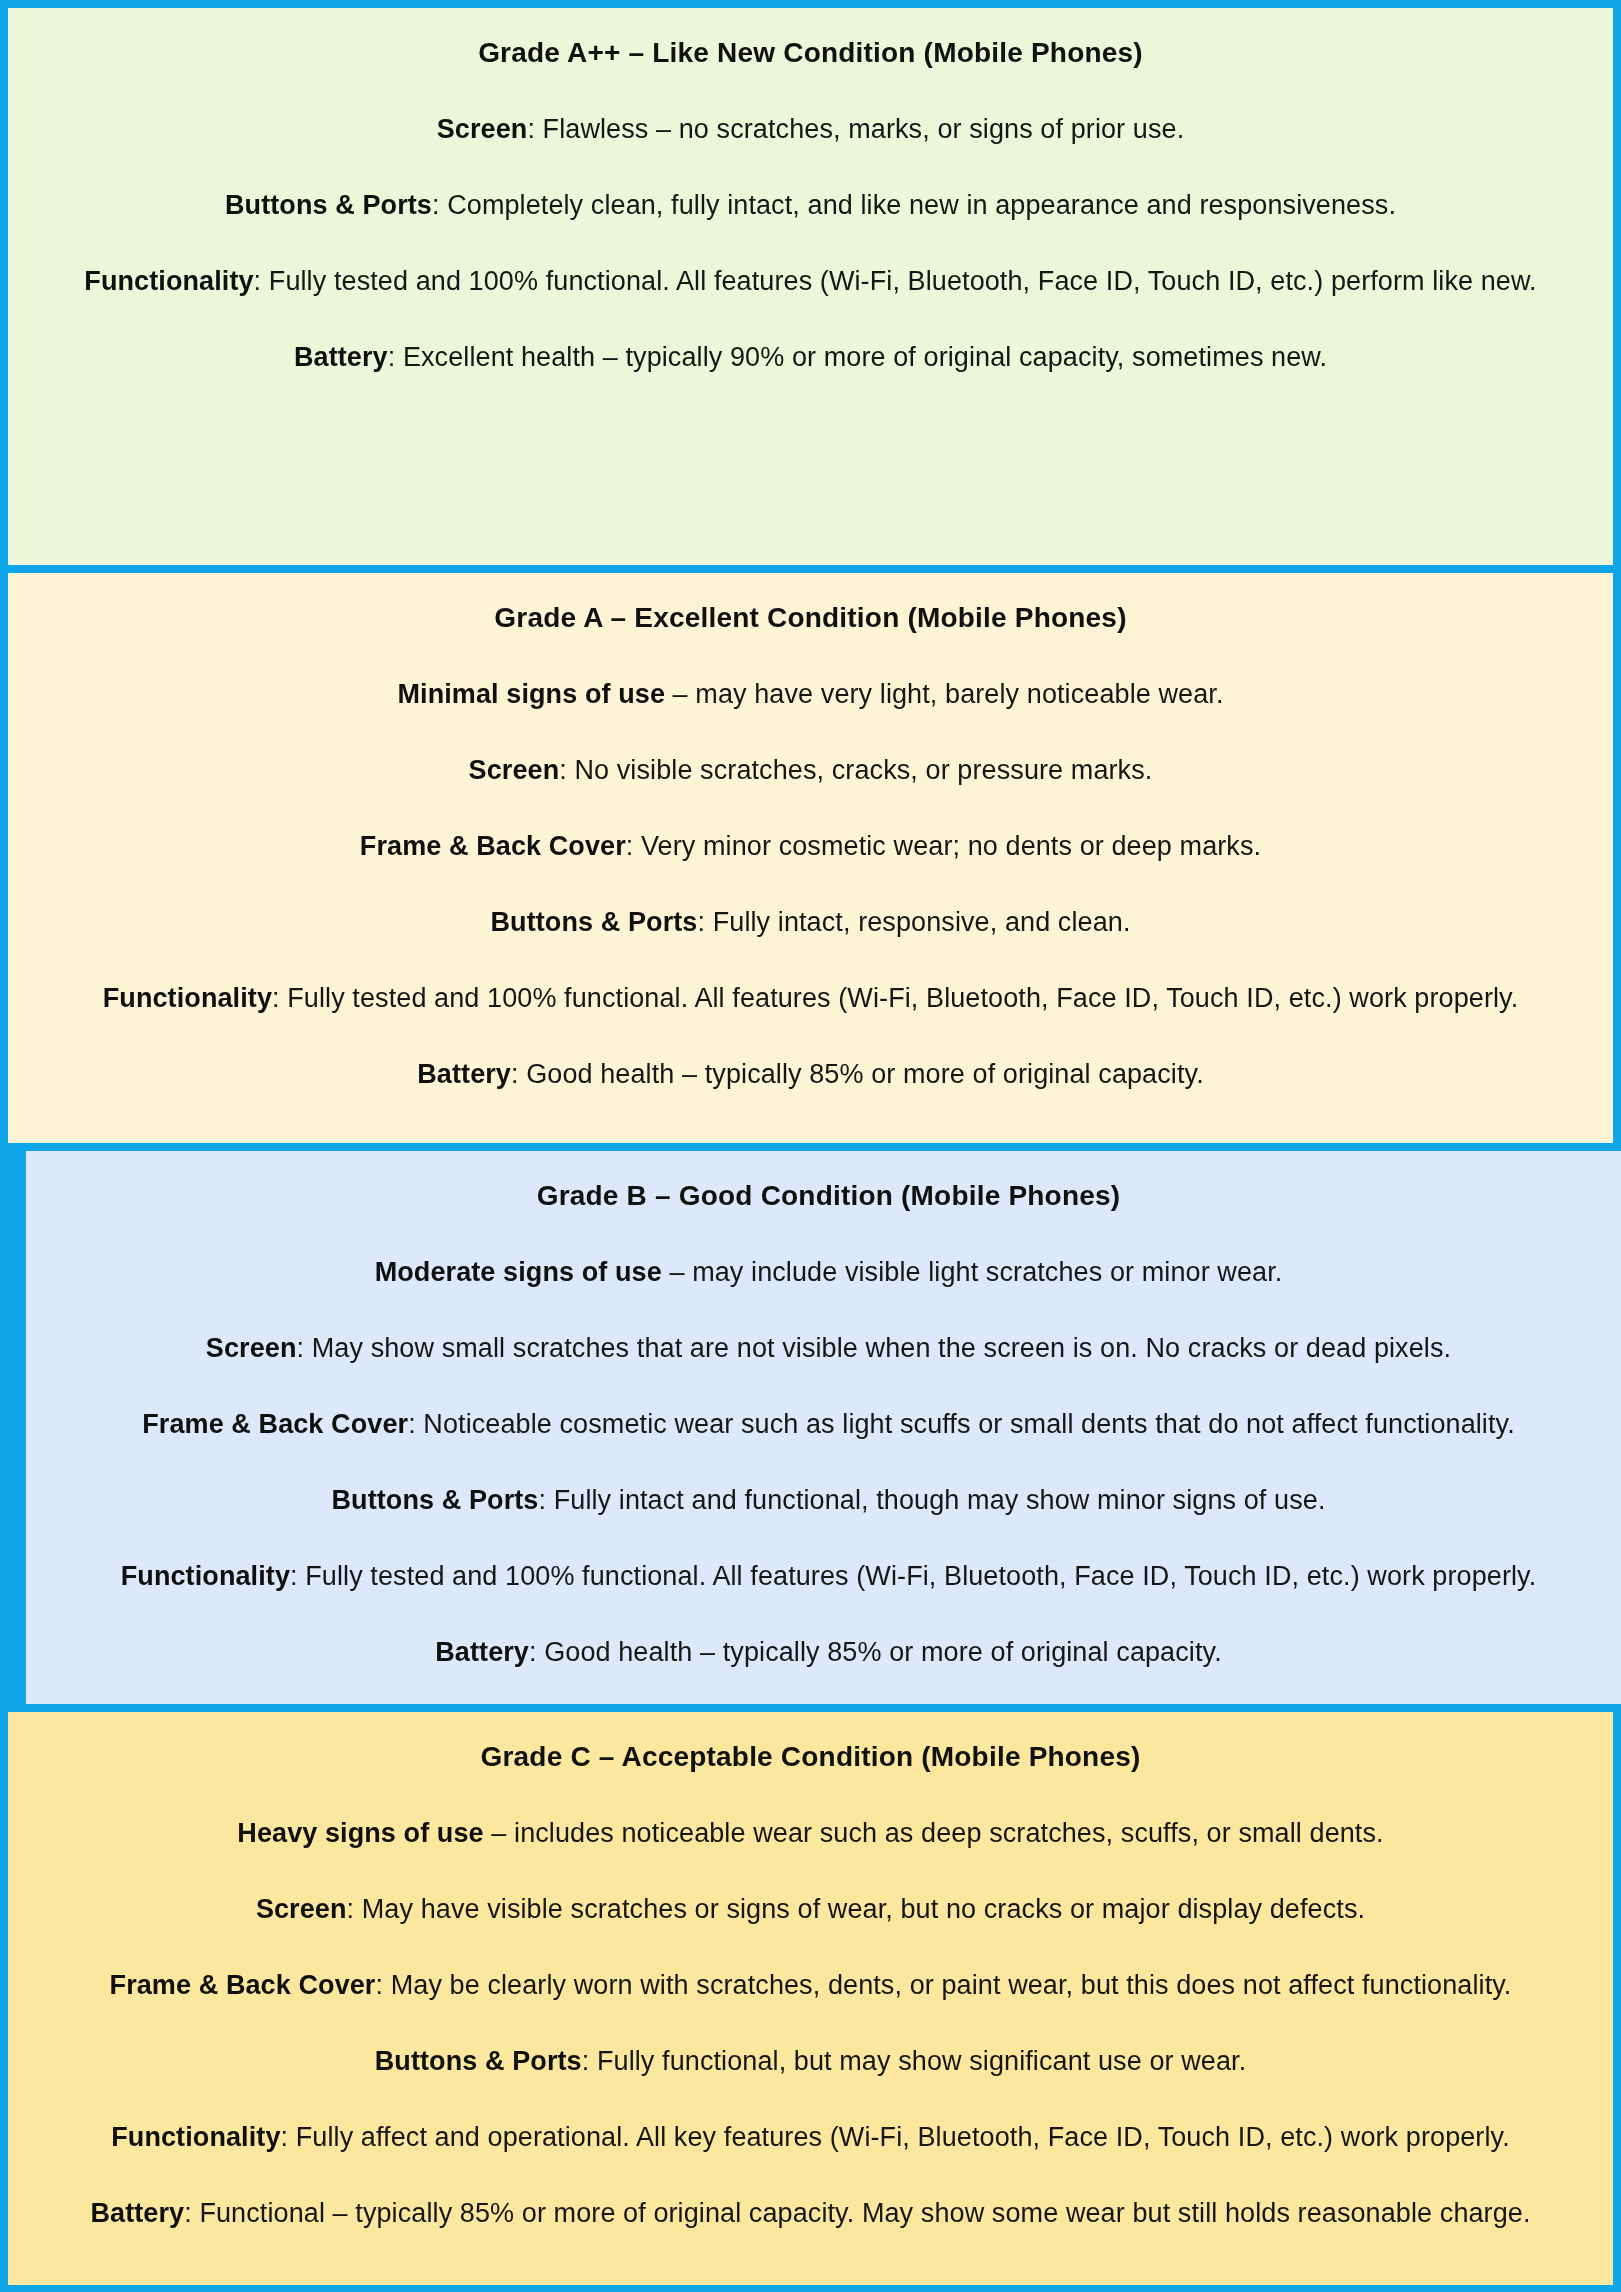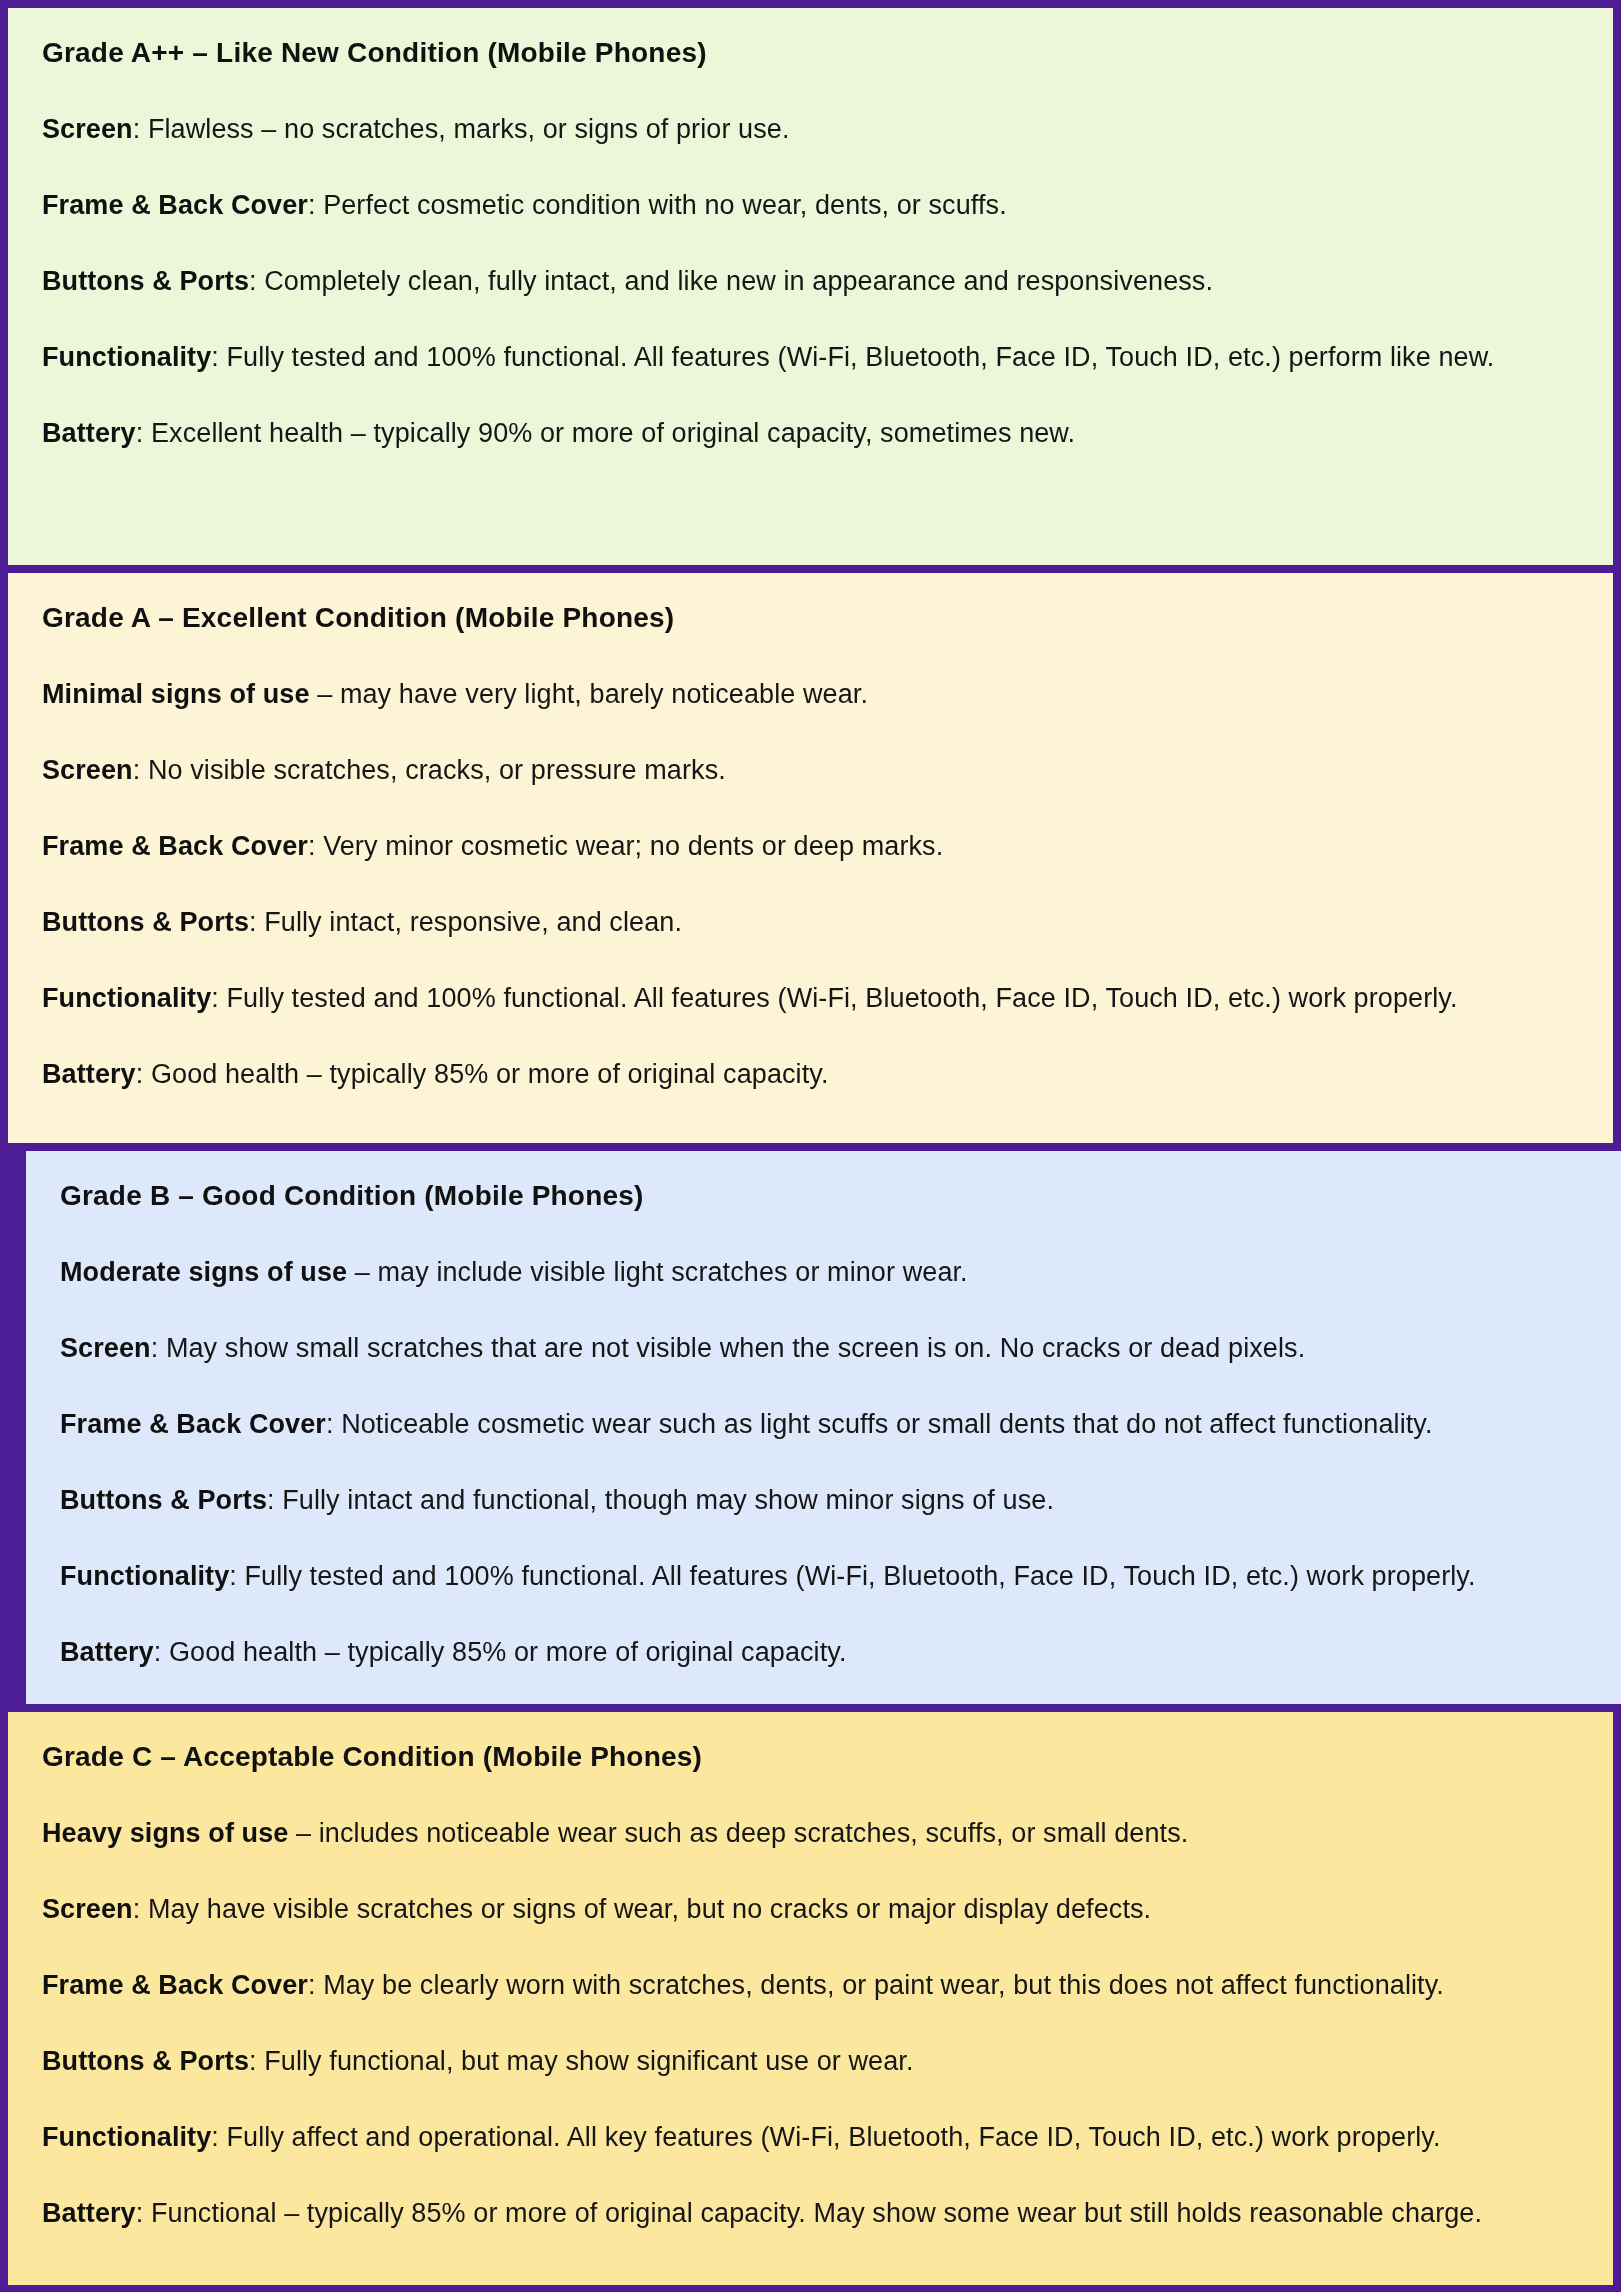--- a/index.html
+++ b/index.html
@@ -6,25 +6,26 @@
   html, body { margin: 0; padding: 0; }
   body {
     width: 1621px;
     height: 2293px;
     font-family: "Liberation Sans", sans-serif;
     background: #141414;
   }
   .sheet {
     width: 1621px;
     height: 2293px;
-    background: #4c1d95;
+    background: #0ea5e9;
     padding: 8px;
     display: flex;
     flex-direction: column;
     gap: 8px;
+    text-align: center;
   }
   .grade-section {
     width: 100%;
     padding: 30px 34px 0 34px;
     overflow: hidden;
   }
   .grade-section.s0 { height: 557px; }
   .grade-section.s1 { height: 570px; }
   .grade-section.s2 { height: 553px; margin-left: 18px; }
   .grade-section.s3 { height: 573px; }
@@ -47,21 +48,20 @@
   .spec-label { font-weight: 700; color: #101010; }
 </style>
 </head>
 <body>
 
 <div class="sheet">
 
   <section class="grade-section s0" style="background-color: rgb(236, 246, 216);">
     <h2 class="section-title">Grade A++ – Like New Condition (Mobile Phones)</h2>
     <p class="spec-line"><span class="spec-label">Screen</span><span>: </span><span>Flawless – no scratches, marks, or signs of prior use.</span></p>
-    <p class="spec-line"><span class="spec-label">Frame &amp; Back Cover</span><span>: </span><span>Perfect cosmetic condition with no wear, dents, or scuffs.</span></p>
     <p class="spec-line"><span class="spec-label">Buttons &amp; Ports</span><span>: </span><span>Completely clean, fully intact, and like new in appearance and responsiveness.</span></p>
     <p class="spec-line"><span class="spec-label">Functionality</span><span>: </span><span>Fully tested and 100% functional. All features (Wi-Fi, Bluetooth, Face ID, Touch ID, etc.) perform like new.</span></p>
     <p class="spec-line"><span class="spec-label">Battery</span><span>: </span><span>Excellent health – typically 90% or more of original capacity, sometimes new.</span></p>
   </section>
 
   <section class="grade-section s1" style="background-color: rgb(253, 244, 214);">
     <h2 class="section-title">Grade A – Excellent Condition (Mobile Phones)</h2>
     <p class="spec-line"><span class="spec-label">Minimal signs of use</span><span> – </span><span>may have very light, barely noticeable wear.</span></p>
     <p class="spec-line"><span class="spec-label">Screen</span><span>: </span><span>No visible scratches, cracks, or pressure marks.</span></p>
     <p class="spec-line"><span class="spec-label">Frame &amp; Back Cover</span><span>: </span><span>Very minor cosmetic wear; no dents or deep marks.</span></p>

